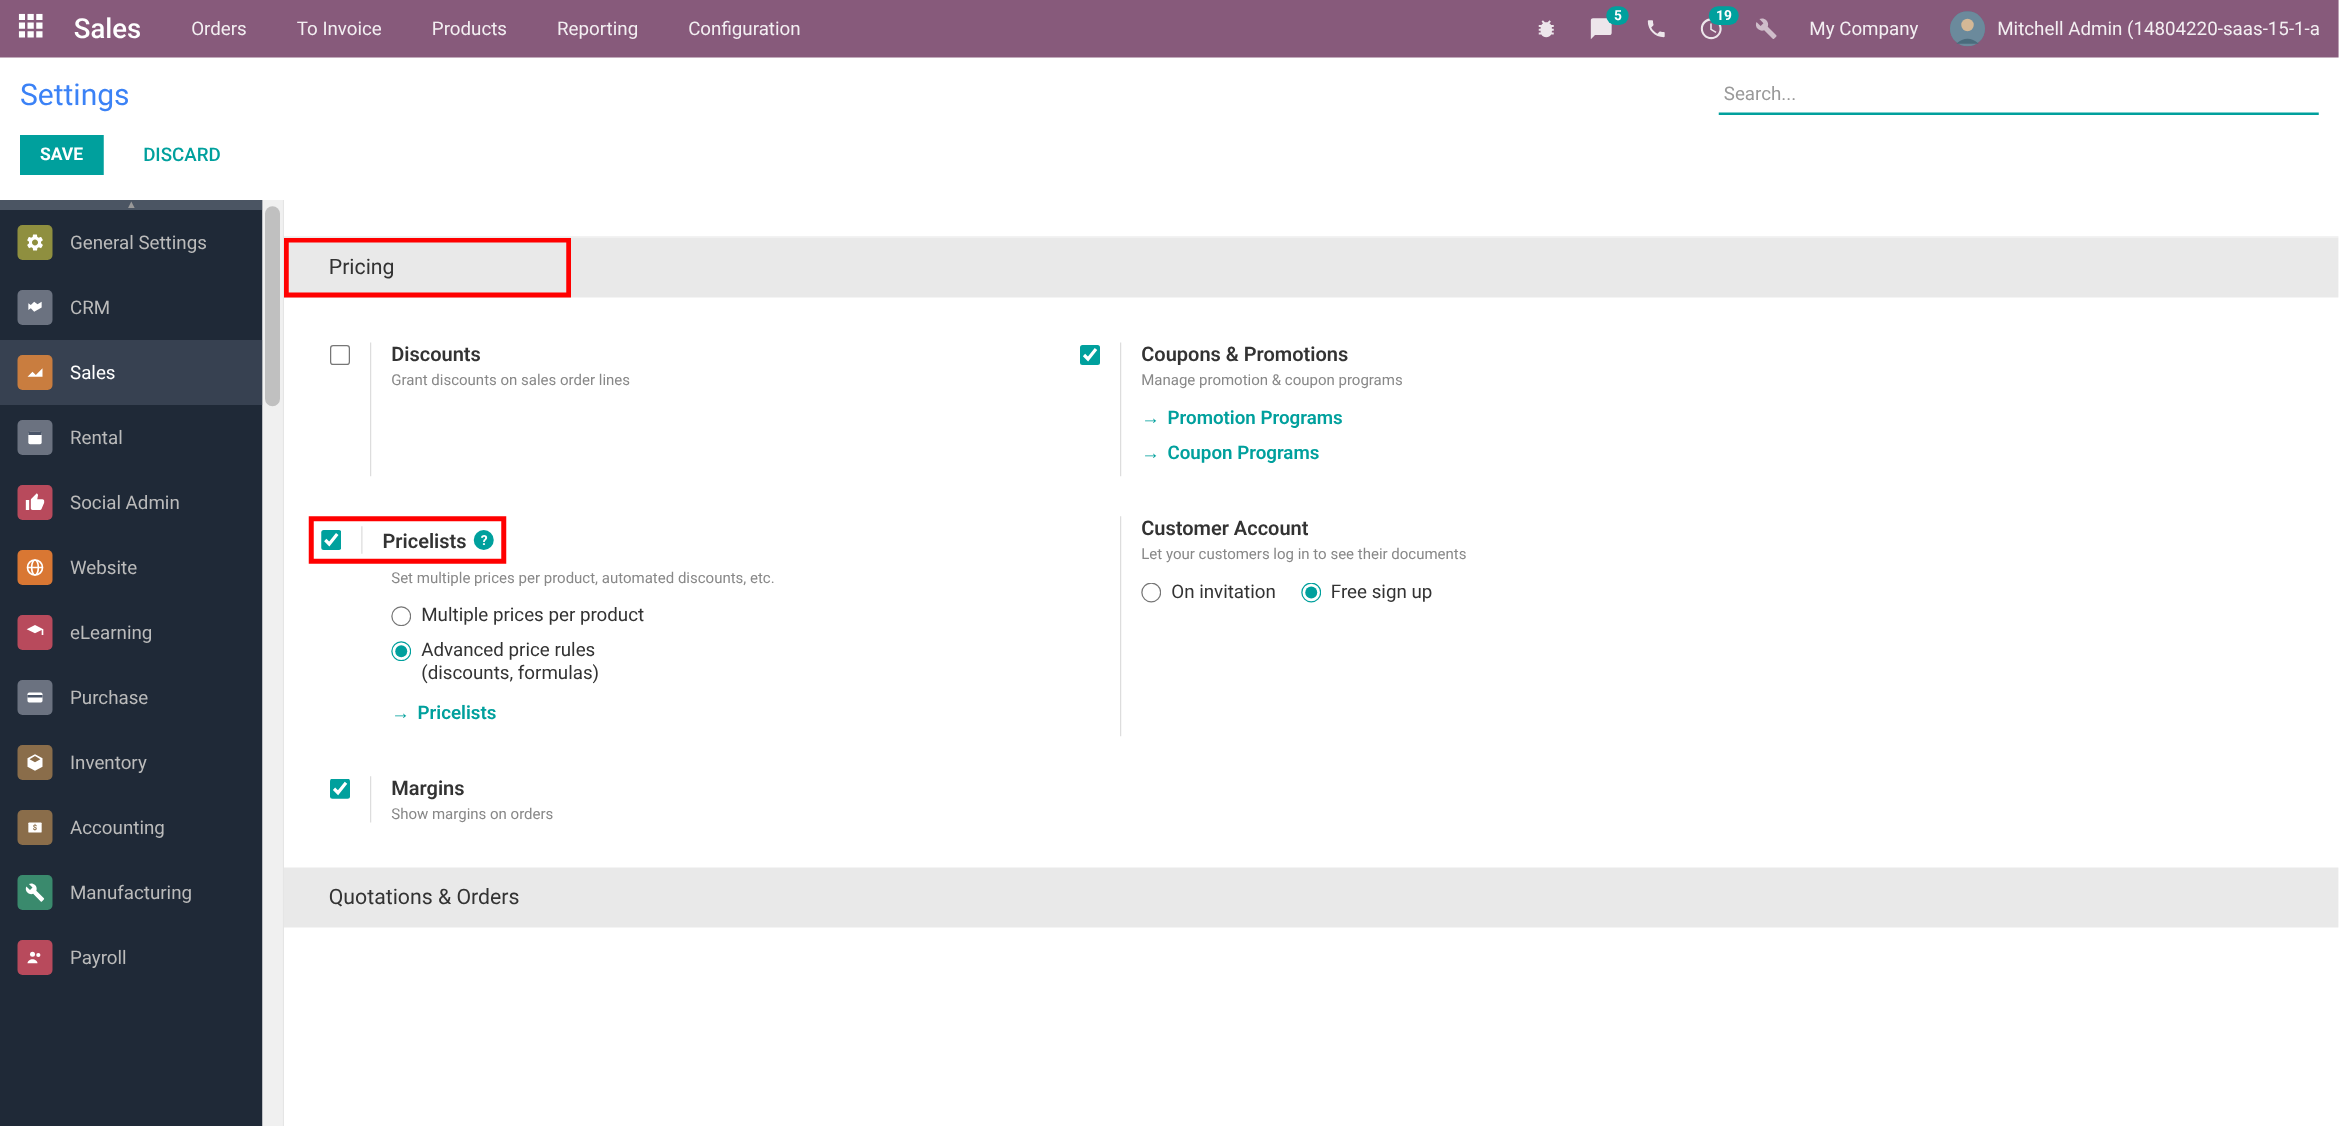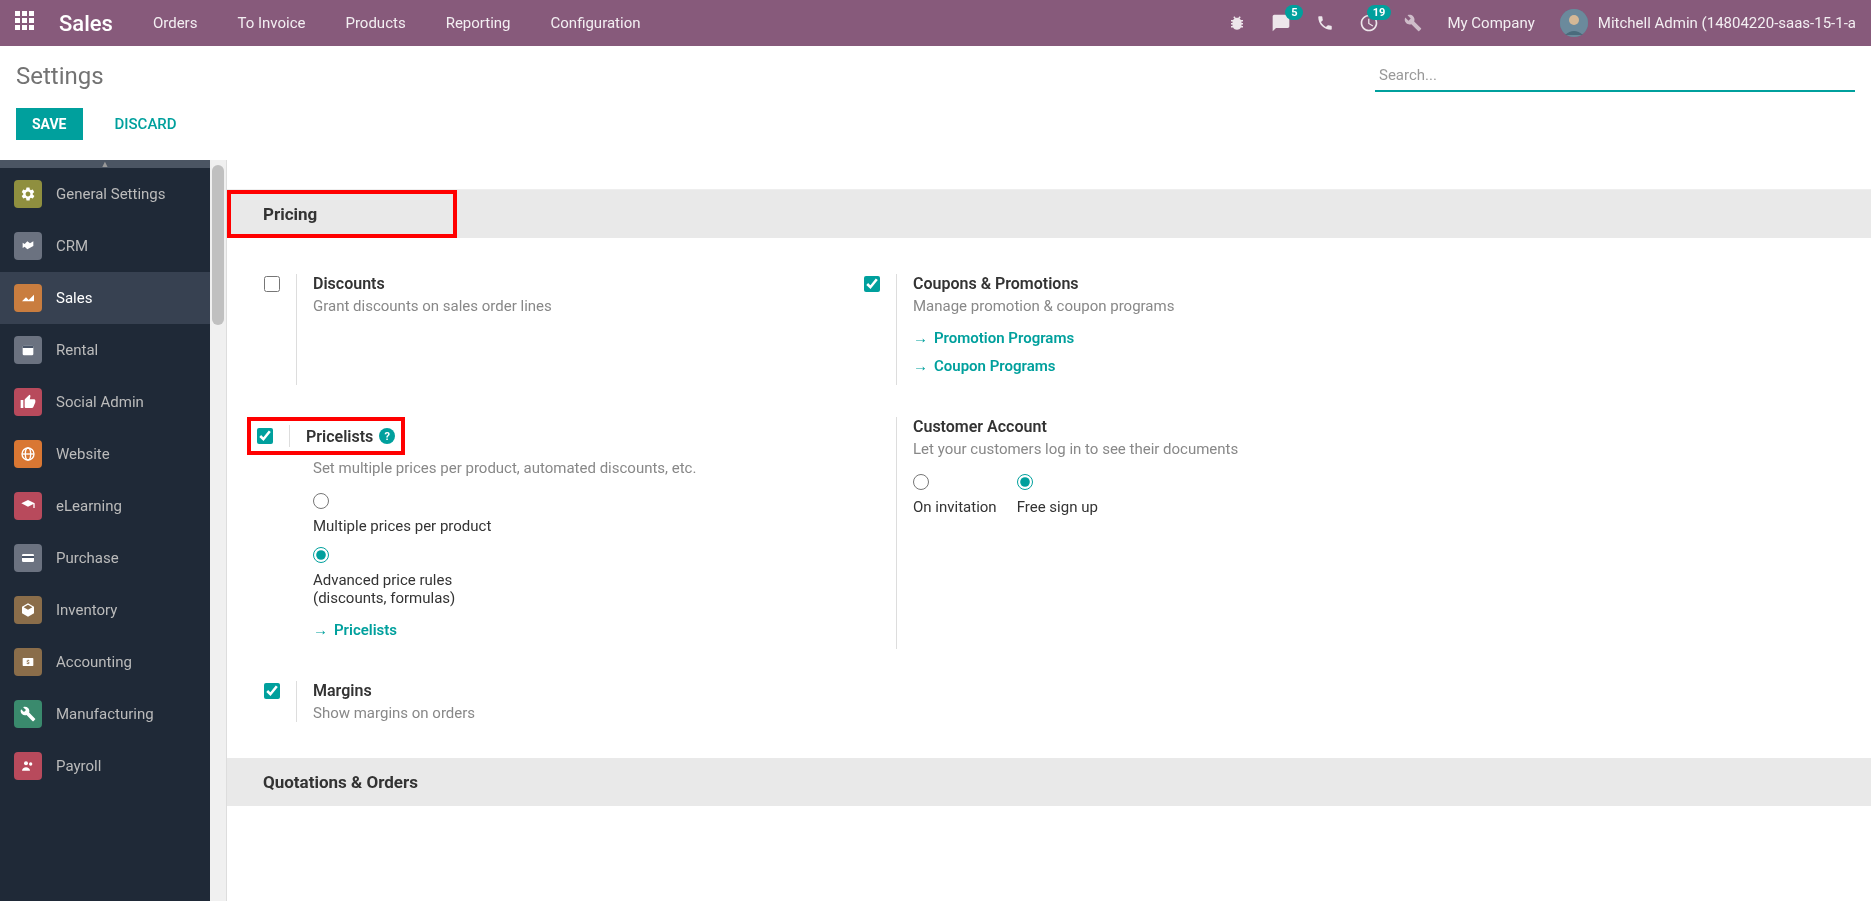--- a/index.html
+++ b/index.html
@@ -11,54 +11,54 @@
 .topbar .menu-item { font-size: 15px; color: rgba(255,255,255,0.9); margin-right: 40px; cursor: pointer; }
 .topbar .right-side { margin-left: auto; display: flex; align-items: center; gap: 25px; }
 .topbar .icon-btn { position: relative; cursor: pointer; color: rgba(255,255,255,0.85); }
 .badge { position: absolute; top: -8px; right: -12px; background: #00a09d; color: #fff; font-size: 11px; font-weight: bold; padding: 1px 6px; border-radius: 10px; }
 .company-name { font-size: 15px; color: rgba(255,255,255,0.9); }
 .user-section { display: flex; align-items: center; gap: 10px; }
 .avatar { width: 28px; height: 28px; border-radius: 50%; background: #5b7b8c; display: inline-block; }
 .user-name { font-size: 15px; color: rgba(255,255,255,0.9); }
 
 .subheader { display: flex; align-items: center; padding: 14px 16px 8px; }
-.page-title { font-size: 24px; color: #737373; }
+.page-title { font-size: 24px; color: #3b82f6; }
 .search-wrap { margin-left: auto; width: 480px; }
 .search-input { width: 100%; border: none; border-bottom: 2px solid #00a09d; padding: 6px 4px; font-size: 15px; outline: none; }
 .search-input::placeholder { color: #999; }
 
 .actions { padding: 8px 16px 20px; display: flex; align-items: center; gap: 32px; }
 .btn-save { background: #00a09d; color: #fff; border: none; padding: 8px 16px; font-size: 14px; font-weight: bold; cursor: pointer; }
 .btn-discard { background: none; border: none; color: #00a09d; font-size: 15px; font-weight: 500; cursor: pointer; }
 
 .main-wrap { display: flex; height: calc(100vh - 160px); }
 
 .sidebar { width: 210px; background: #1f2937; color: #bbb; overflow-y: auto; position: relative; }
 .sidebar-scroll-top { height: 8px; background: #4b5563; text-align: center; font-size: 9px; color: #999; line-height: 8px; }
 .sidebar-item { display: flex; align-items: center; gap: 14px; padding: 12px 14px; cursor: pointer; font-size: 15px; }
 .sidebar-item.active { background: #374151; color: #fff; }
 .sidebar-icon { width: 28px; height: 28px; border-radius: 4px; display: flex; align-items: center; justify-content: center; flex-shrink: 0; }
 
 .content { flex: 1; overflow-y: auto; background: #fff; border-left: 1px solid #ddd; }
 
-.section-header { background: #e9e9e9; padding: 14px 36px; font-size: 17px; font-weight: 700; color: #333; }
+.section-header { background: #e9e9e9; padding: 14px 36px; font-size: 17px; font-weight: 400; color: #333; }
 .section-header.highlighted { box-shadow: inset 0 0 0 4px red; display: inline-block; min-width: 230px; }
 
 .settings-grid { display: flex; flex-wrap: wrap; padding: 20px 20px; gap: 0; }
 .setting-block { width: 600px; display: flex; padding: 16px 0; }
 .setting-check { width: 50px; padding-top: 2px; border-right: 1px solid #ddd; display: flex; justify-content: center; }
 .setting-body { padding-left: 16px; flex: 1; }
 .setting-title { font-size: 16px; font-weight: 600; color: #333; display: flex; align-items: center; gap: 6px; }
-.setting-desc { font-size: 15px; color: #888; margin-top: 4px; }
+.setting-desc { font-size: 12px; color: #888; margin-top: 4px; }
 .setting-links { margin-top: 14px; }
 .link { color: #00a09d; font-size: 15px; font-weight: 600; display: flex; align-items: center; gap: 6px; margin-bottom: 10px; cursor: pointer; }
 .arrow-icon { font-weight: bold; }
 
 .radio-group { margin-top: 14px; }
-.radio-item { display: flex; align-items: flex-start; gap: 8px; margin-bottom: 10px; font-size: 15px; color: #333; flex-direction: column; }
+.radio-item { display: flex; align-items: flex-start; gap: 8px; margin-bottom: 10px; font-size: 15px; color: #333; }
 .radio-inline { display: flex; gap: 20px; margin-top: 14px; }
 
 input[type="checkbox"] { width: 16px; height: 16px; accent-color: #00a09d; cursor: pointer; }
 input[type="radio"] { width: 16px; height: 16px; accent-color: #00a09d; cursor: pointer; margin-top: 2px; }
 
 .help-icon { width: 16px; height: 16px; background: #00a09d; color: #fff; border-radius: 50%; font-size: 11px; display: inline-flex; align-items: center; justify-content: center; font-weight: bold; }
 
 .highlight-box { border: 4px solid red; padding: 4px 6px; display: inline-flex; align-items: center; gap: 16px; }
 .highlight-box .setting-check-inline { margin-right: 0; }
 

